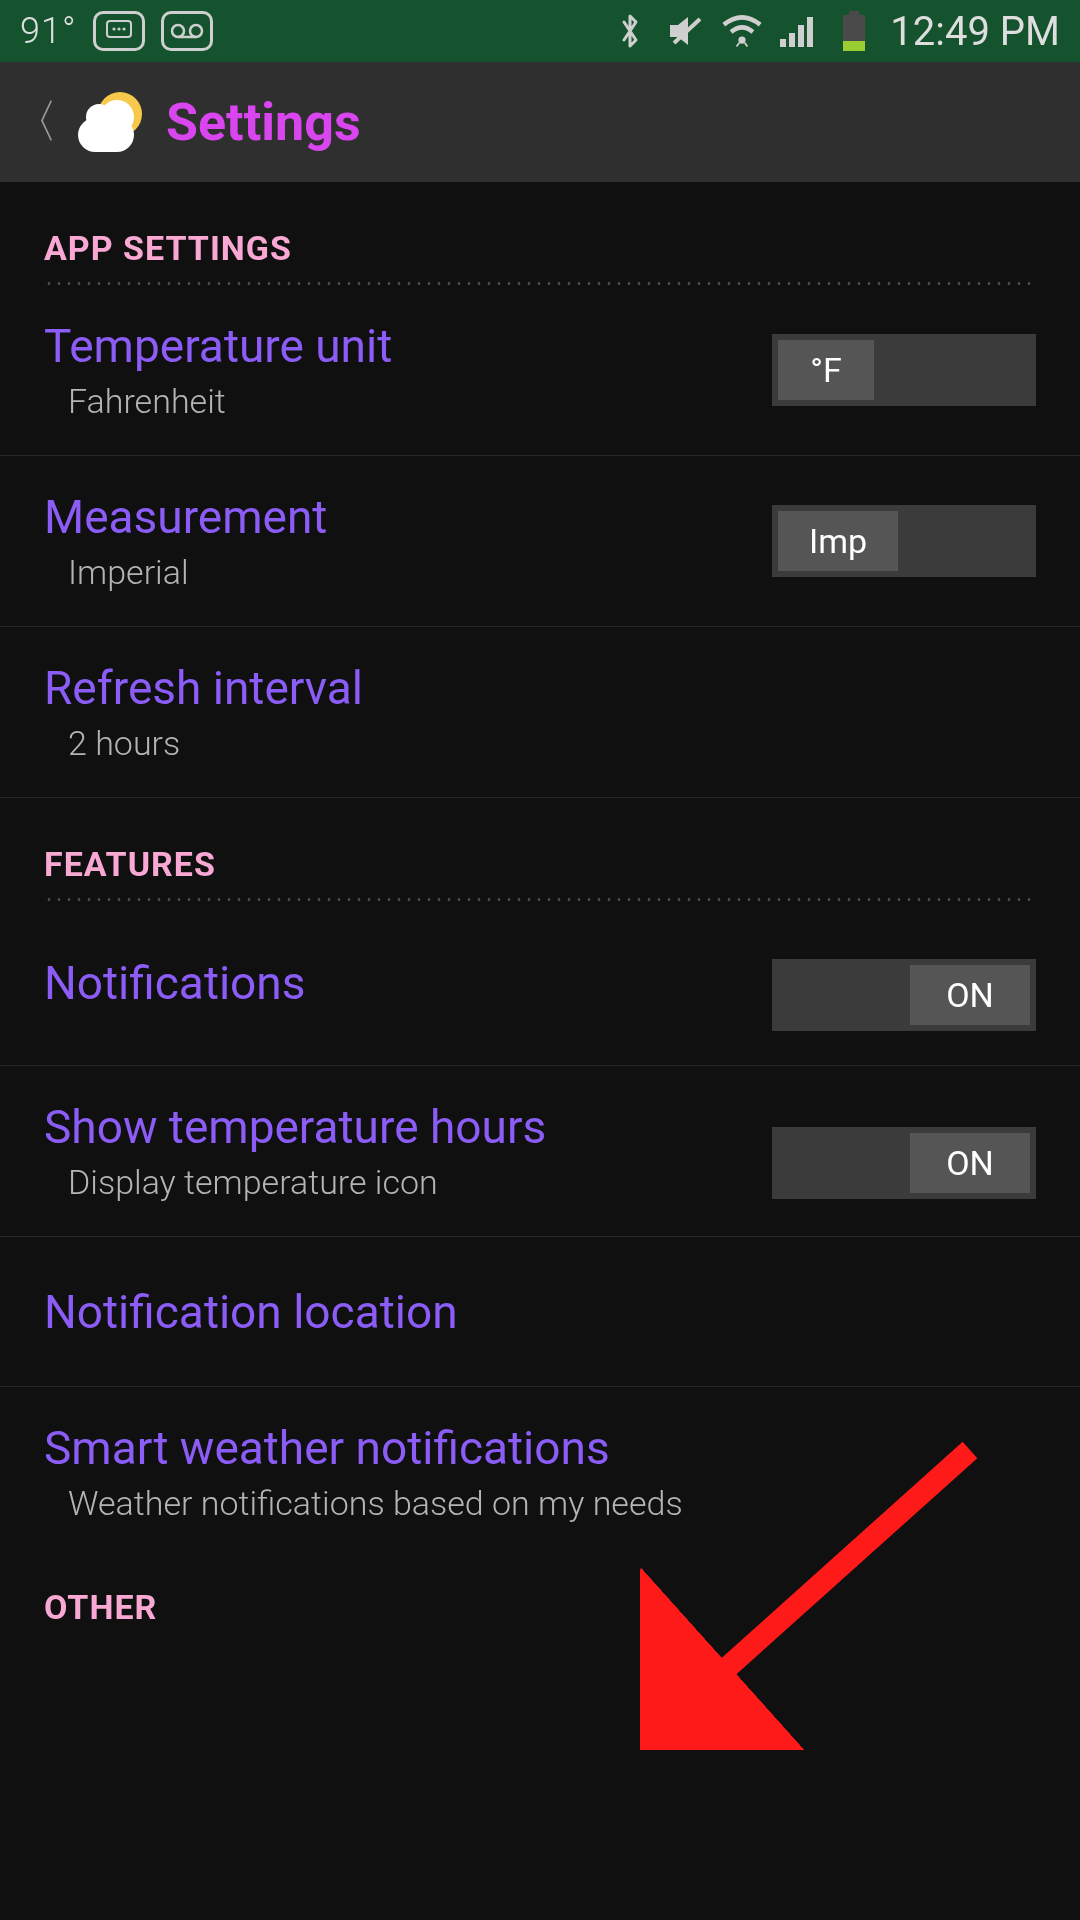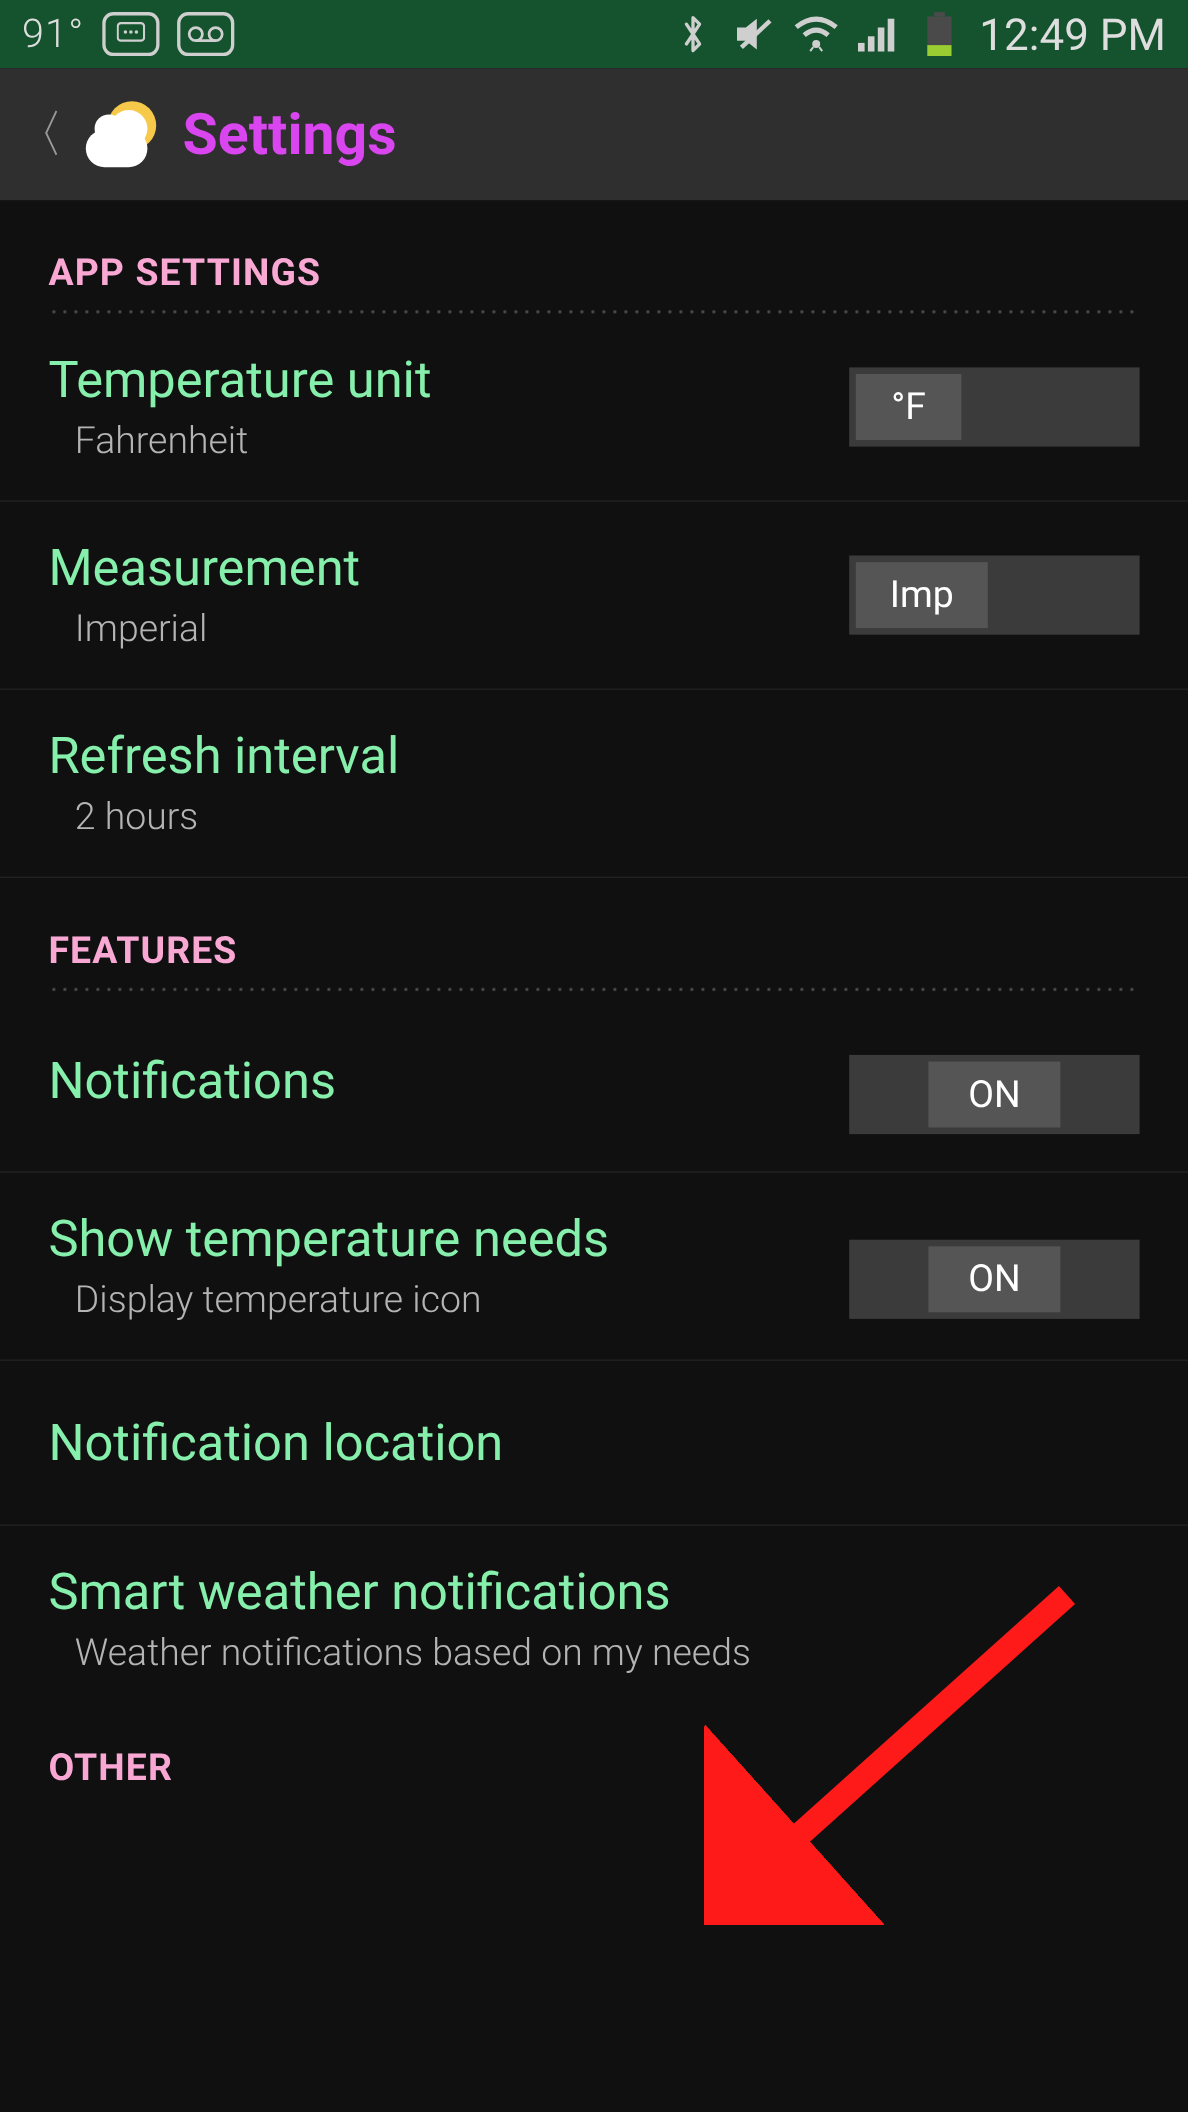--- a/index.html
+++ b/index.html
@@ -95,42 +95,42 @@
   }
   .item {
     display: flex;
     align-items: center;
     justify-content: space-between;
     padding: 34px 44px;
     border-bottom: 1px solid #272727;
     min-height: 150px;
   }
   .item:last-child { border-bottom: none; }
-  .item-text .title { font-size: 46px; color: #86efac; font-weight: 400; }
+  .item-text .title { font-size: 46px; color: #8b5cf6; font-weight: 400; }
   .item-text .subtitle { font-size: 34px; color: #b4b4b4; margin-top: 8px; font-weight: 300; margin-left: 24px; }
 
   
   .toggle {
     width: 264px; height: 72px;
     background: #3b3b3b;
     display: flex;
     align-items: center;
     position: relative;
   }
   .toggle .knob {
     background: #555555;
     color: #ffffff;
     font-size: 34px;
     font-weight: 400;
     height: 60px;
     width: 120px;
     display:flex; align-items:center; justify-content:center;
     margin: 0 6px;
   }
-  .toggle.right { justify-content: center; margin-top: 24px; }
+  .toggle.right { justify-content: flex-end; margin-top: 24px; }
   .toggle.left  { justify-content: flex-start; }
   .toggle .knob.narrow { width: 96px; }
 
   
   .arrow {
     position: absolute;
     pointer-events: none;
   }
 </style>
 </head>
@@ -243,21 +243,21 @@
     <div class="item-text">
       <div class="title">Notifications</div>
     </div>
     <div class="toggle right">
       <div class="knob">ON</div>
     </div>
   </div>
 
   <div class="item">
     <div class="item-text">
-      <div class="title">Show temperature needs</div>
+      <div class="title">Show temperature hours</div>
       <div class="subtitle">Display temperature icon</div>
     </div>
     <div class="toggle right">
       <div class="knob">ON</div>
     </div>
   </div>
 
   <div class="item">
     <div class="item-text">
       <div class="title">Notification location</div>

